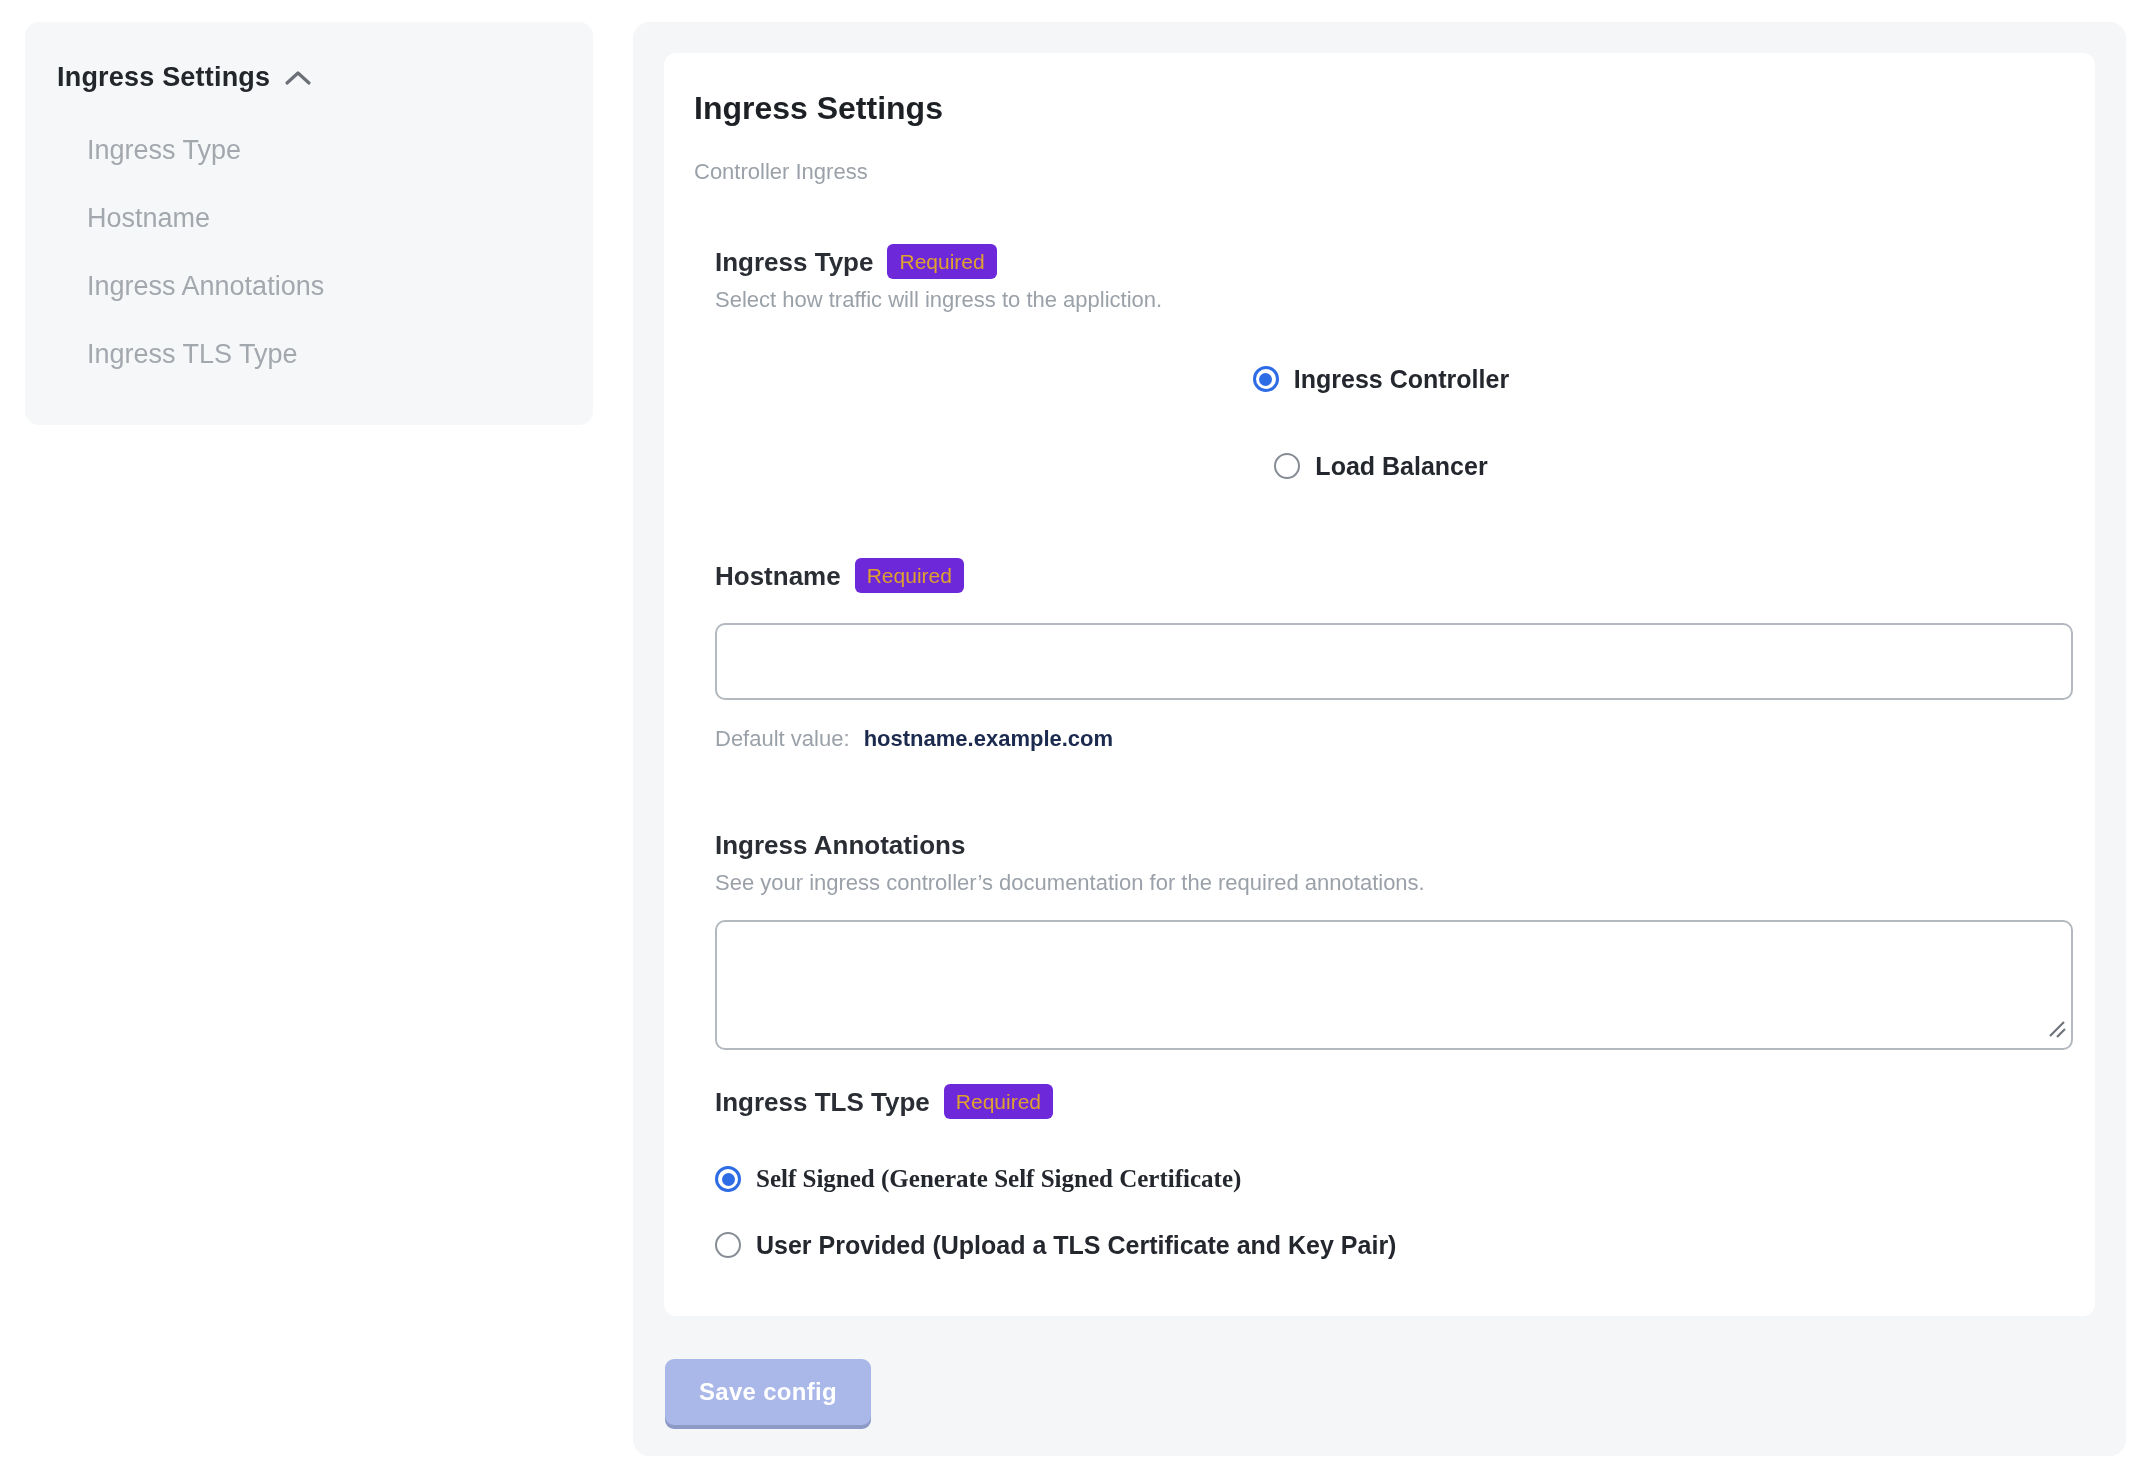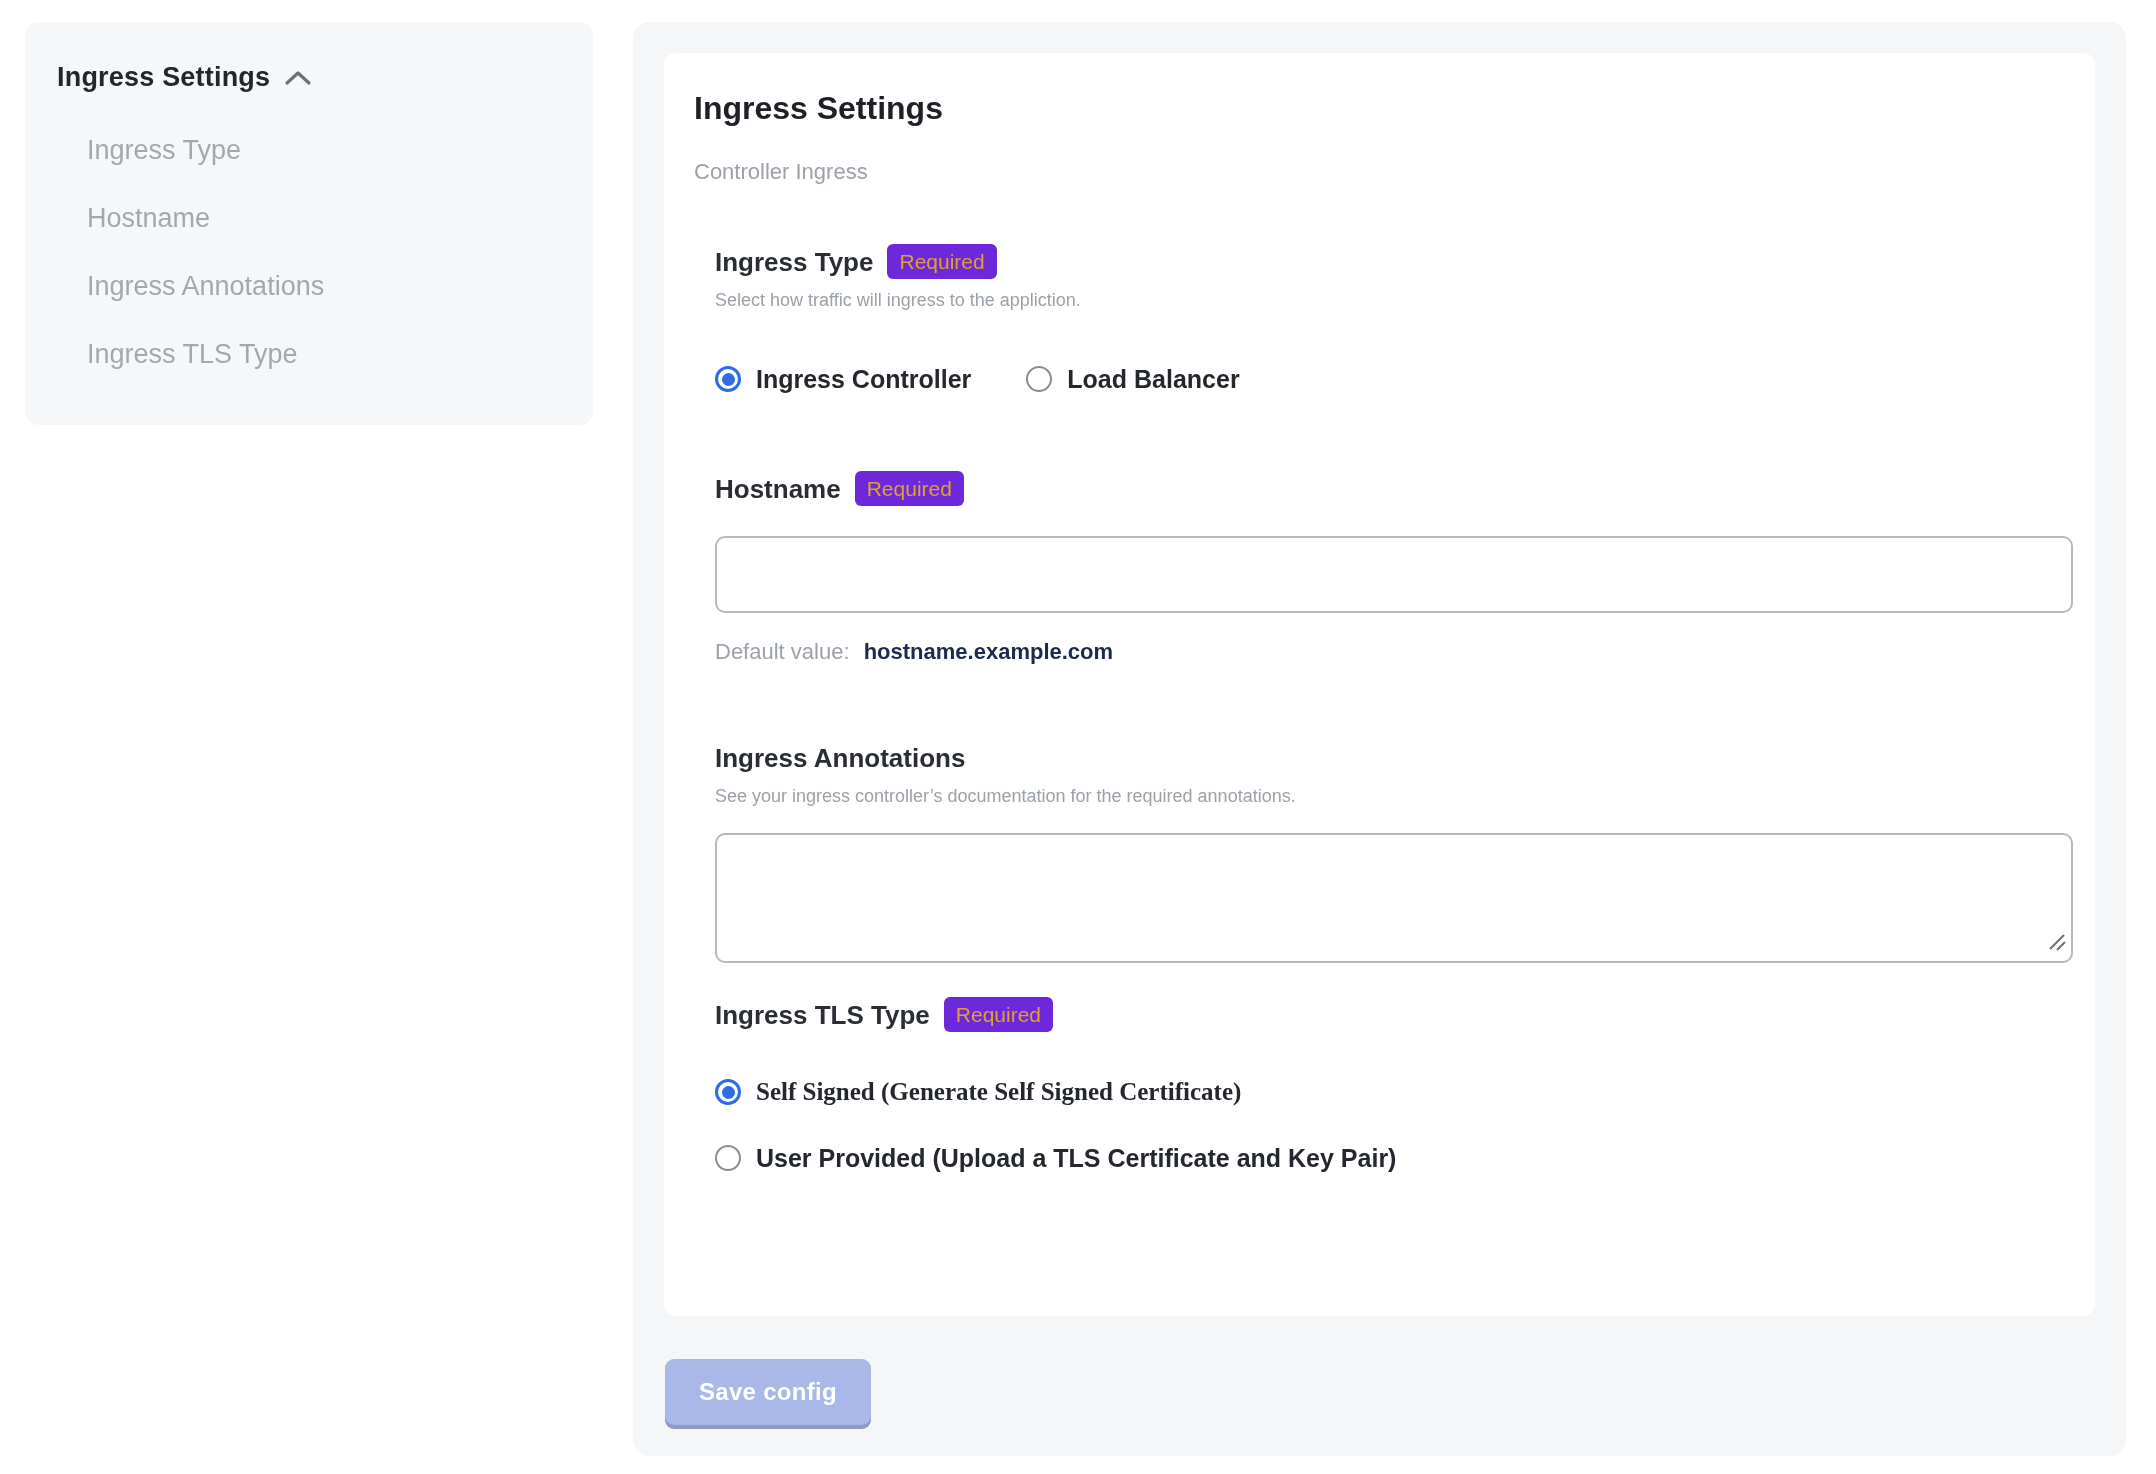--- a/index.html
+++ b/index.html
@@ -76,21 +76,21 @@
     display: inline-flex; align-items: center;
     background: #6d28d9;
     color: #dfa12d;
     font-size: 21px;
     padding: 6px 12px;
     border-radius: 6px;
     line-height: 23px;
   }
   .section-desc {
     margin-top: 6px;
-    font-size: 18px; color: #9ba1a9;
+    font-size: 22px; color: #9ba1a9;
     line-height: 30px;
   }
 
   
   .radio-row { display: flex; align-items: center; gap: 55px; }
   .radio-option {
     display: flex; align-items: center; gap: 15px;
     height: 32px;
     cursor: pointer;
   }
@@ -153,21 +153,21 @@
   .default-value-line {
     margin-top: 25px;
     font-size: 22px;
     line-height: 28px;
   }
   .default-value-label { color: #9ba1a9; }
   .default-value { color: #1b2a4e; font-weight: 600; margin-left: 8px; margin-top: 39px; }
 
   
   .mt-sec1 { margin-top: 58px; }
-  .mt-radiorow { margin-top: 48px; }
+  .mt-radiorow { margin-top: 48px; flex-direction: column; }
   .mt-sec2 { margin-top: 76px; }
   .mt-sec3 { margin-top: 75px; }
   .mt-sec4 { margin-top: 34px; }
   .mt-tls1 { margin-top: 44px; font-family: Liberation Serif, serif; }
   .mt-tls2 { margin-top: 34px; }
 
   
   .save-button {
     margin-top: 43px;
     margin-left: 1px;

